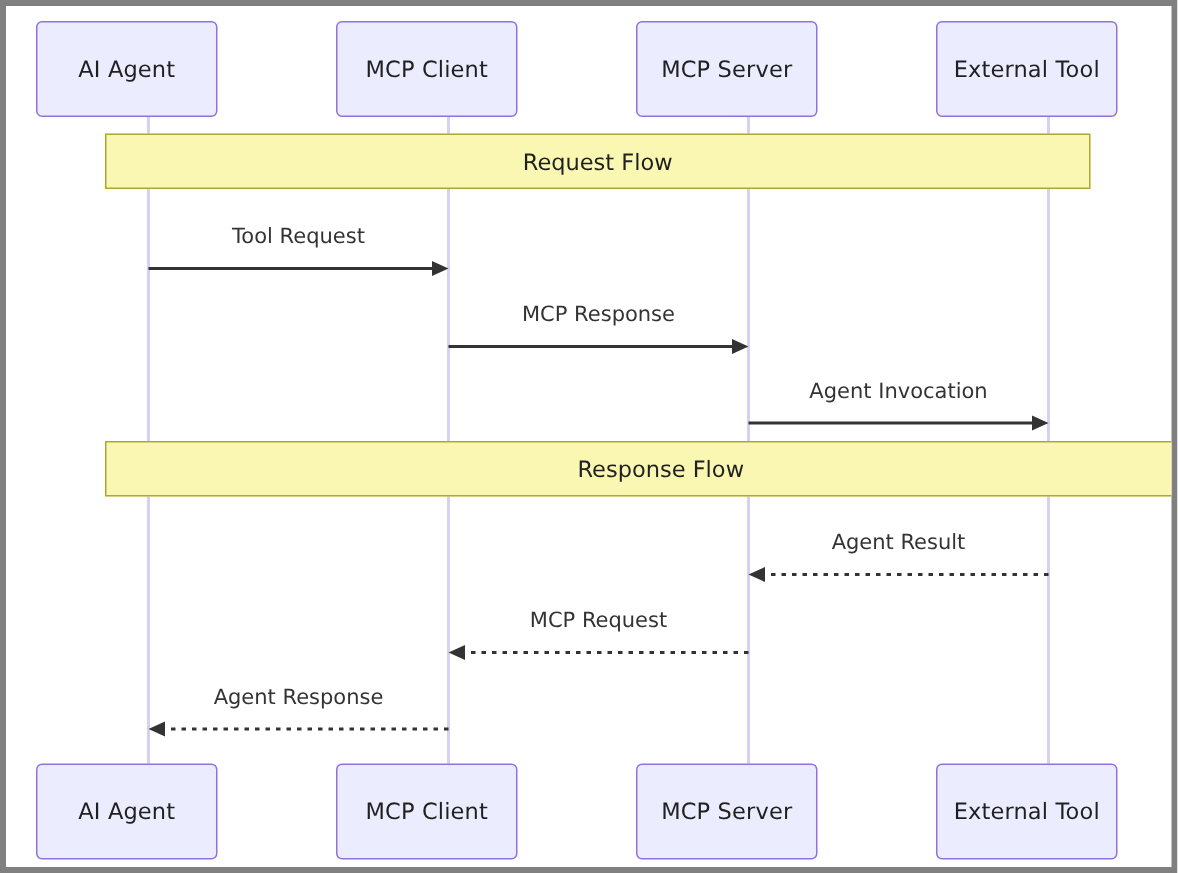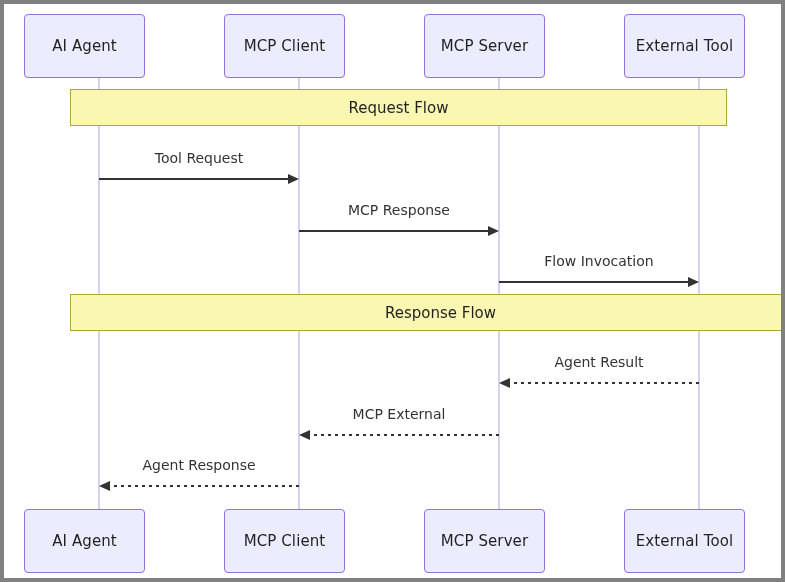--- a/index.html
+++ b/index.html
@@ -144,23 +144,23 @@
           <span class="flow-banner-label">Request Flow</span>
         </div>
         <div class="flow-banner" style="left: 66px; top: 290px; width: 741px;">
           <span class="flow-banner-label">Response Flow</span>
         </div>
       </div>
 
     <div id="message-labels">
         <div class="msg-label" style="left: 195px; top: 146px;">Tool Request</div>
         <div class="msg-label" style="left: 395px; top: 198px;">MCP Response</div>
-        <div class="msg-label" style="left: 595px; top: 249px;">Flow Invocation</div>
+        <div class="msg-label" style="left: 595px; top: 249px;">Agent Invocation</div>
         <div class="msg-label" style="left: 595px; top: 350px;">Agent Result</div>
-        <div class="msg-label" style="left: 395px; top: 402px;">MCP External</div>
+        <div class="msg-label" style="left: 395px; top: 402px;">MCP Request</div>
         <div class="msg-label" style="left: 195px; top: 453px;">Agent Response</div>
       </div>
 
     <div id="bottom-participants">
         <div class="participant-box" style="left: 20px; top: 505px;">
           <span class="participant-label">AI Agent</span>
         </div>
         <div class="participant-box" style="left: 220px; top: 505px;">
           <span class="participant-label">MCP Client</span>
         </div>

